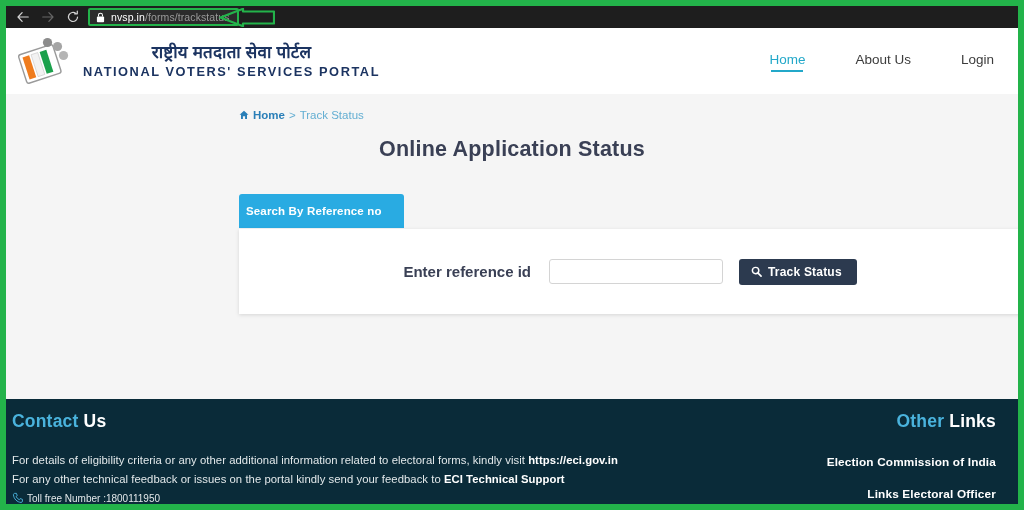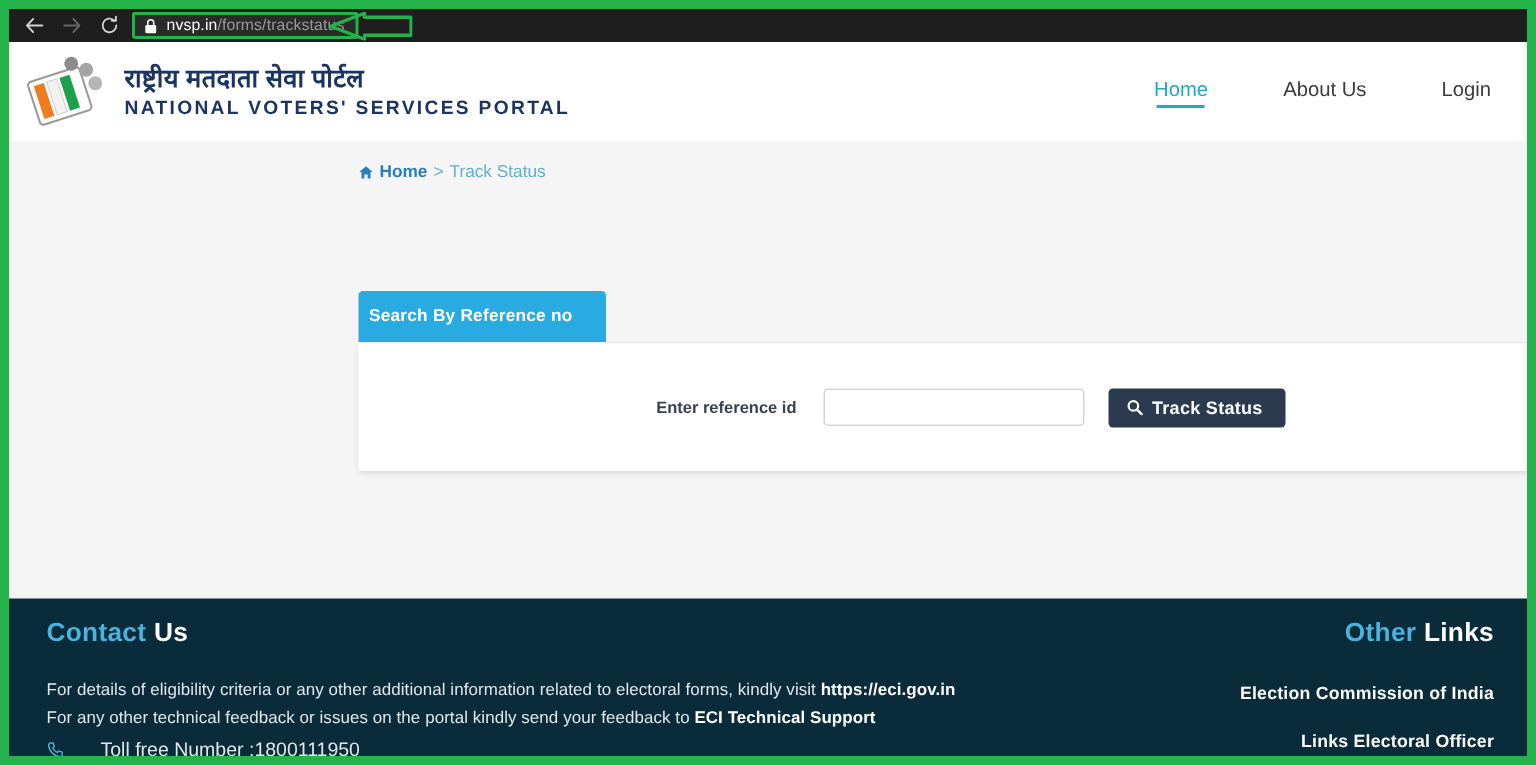--- a/index.html
+++ b/index.html
@@ -105,21 +105,21 @@
   .brand {
     display: flex;
     align-items: center;
     gap: 13px;
   }
   .logo-svg {
     width: 54px;
     height: 54px;
     display: block;
   }
-  .brand-text { line-height: 1.05; }
+  .brand-text { line-height: 1.05; text-align: center; }
   .brand-hi {
     font-size: 17px;
     font-weight: bold;
     color: #1c3461;
     letter-spacing: .2px;
   }
   .brand-en {
     font-size: 12.8px;
     font-weight: bold;
     color: #1c3461;
@@ -224,21 +224,21 @@
   .form-row {
     position: absolute;
     left: 0;
     top: 0;
     width: 680px;
     height: 85px;
     display: flex;
     align-items: center;
   }
   .form-label {
-    font-size: 11px;
+    font-size: 15px;
     font-weight: bold;
     color: #3a4055;
     width: 310px;
     text-align: right;
     padding-right: 18px;
     box-sizing: border-box;
   }
   .ref-input {
     width: 174px;
     height: 25px;
@@ -275,21 +275,21 @@
   .site-footer {
     position: relative;
     background: #0a2b39;
     height: 110px;
     box-sizing: border-box;
     padding: 16px 0 0 0;
     overflow: hidden;
   }
   .foot-col-left {
     position: absolute;
-    left: 25px;
+    left: 6px;
     top: 12px;
     width: 640px;
   }
   .foot-head {
     font-size: 17.5px;
     font-weight: bold;
     margin-bottom: 22px;
     letter-spacing: .2px;
   }
   .foot-head .accent { color: #4ab3dd; }
@@ -298,22 +298,22 @@
   .foot-line {
     font-size: 11.3px;
     color: #e2e8ea;
     margin-bottom: 7px;
     letter-spacing: .05px;
   }
   .foot-line b { color: #ffffff; font-weight: bold; }
   .foot-phone {
     display: flex;
     align-items: center;
-    gap: 24px;
-    font-size: 13px;
+    gap: 3px;
+    font-size: 10px;
     color: #e2e8ea;
     margin-top: 3px;
   }
   .phone-ico { width: 12px; height: 12px; display: block; }
 
   .foot-col-right {
     position: absolute;
     right: 22px;
     top: 12px;
     text-align: right;
@@ -398,20 +398,21 @@
 
     <div class="breadcrumb">
       <svg class="home-ico" viewBox="0 0 12 12">
         <path d="M6 1 L11.3 5.6 H9.6 V10.8 H7.3 V7.6 H4.7 V10.8 H2.4 V5.6 H0.7 Z" fill="#2a7fb8"></path>
       </svg>
       <span class="bc-home">Home</span>
       <span class="bc-sep">&gt;</span>
       <span class="bc-current">Track Status</span>
     </div>
 
+    <div class="page-title">Online Application Status</div>
 
     <div class="tabs-row">
       <span class="tab-active">Search By Reference no</span>
     </div>
 
     <div class="card">
       <div class="form-row">
         <span class="form-label">Enter reference id</span>
         <input class="ref-input" type="text" placeholder="" style="">
         <button class="track-btn">

